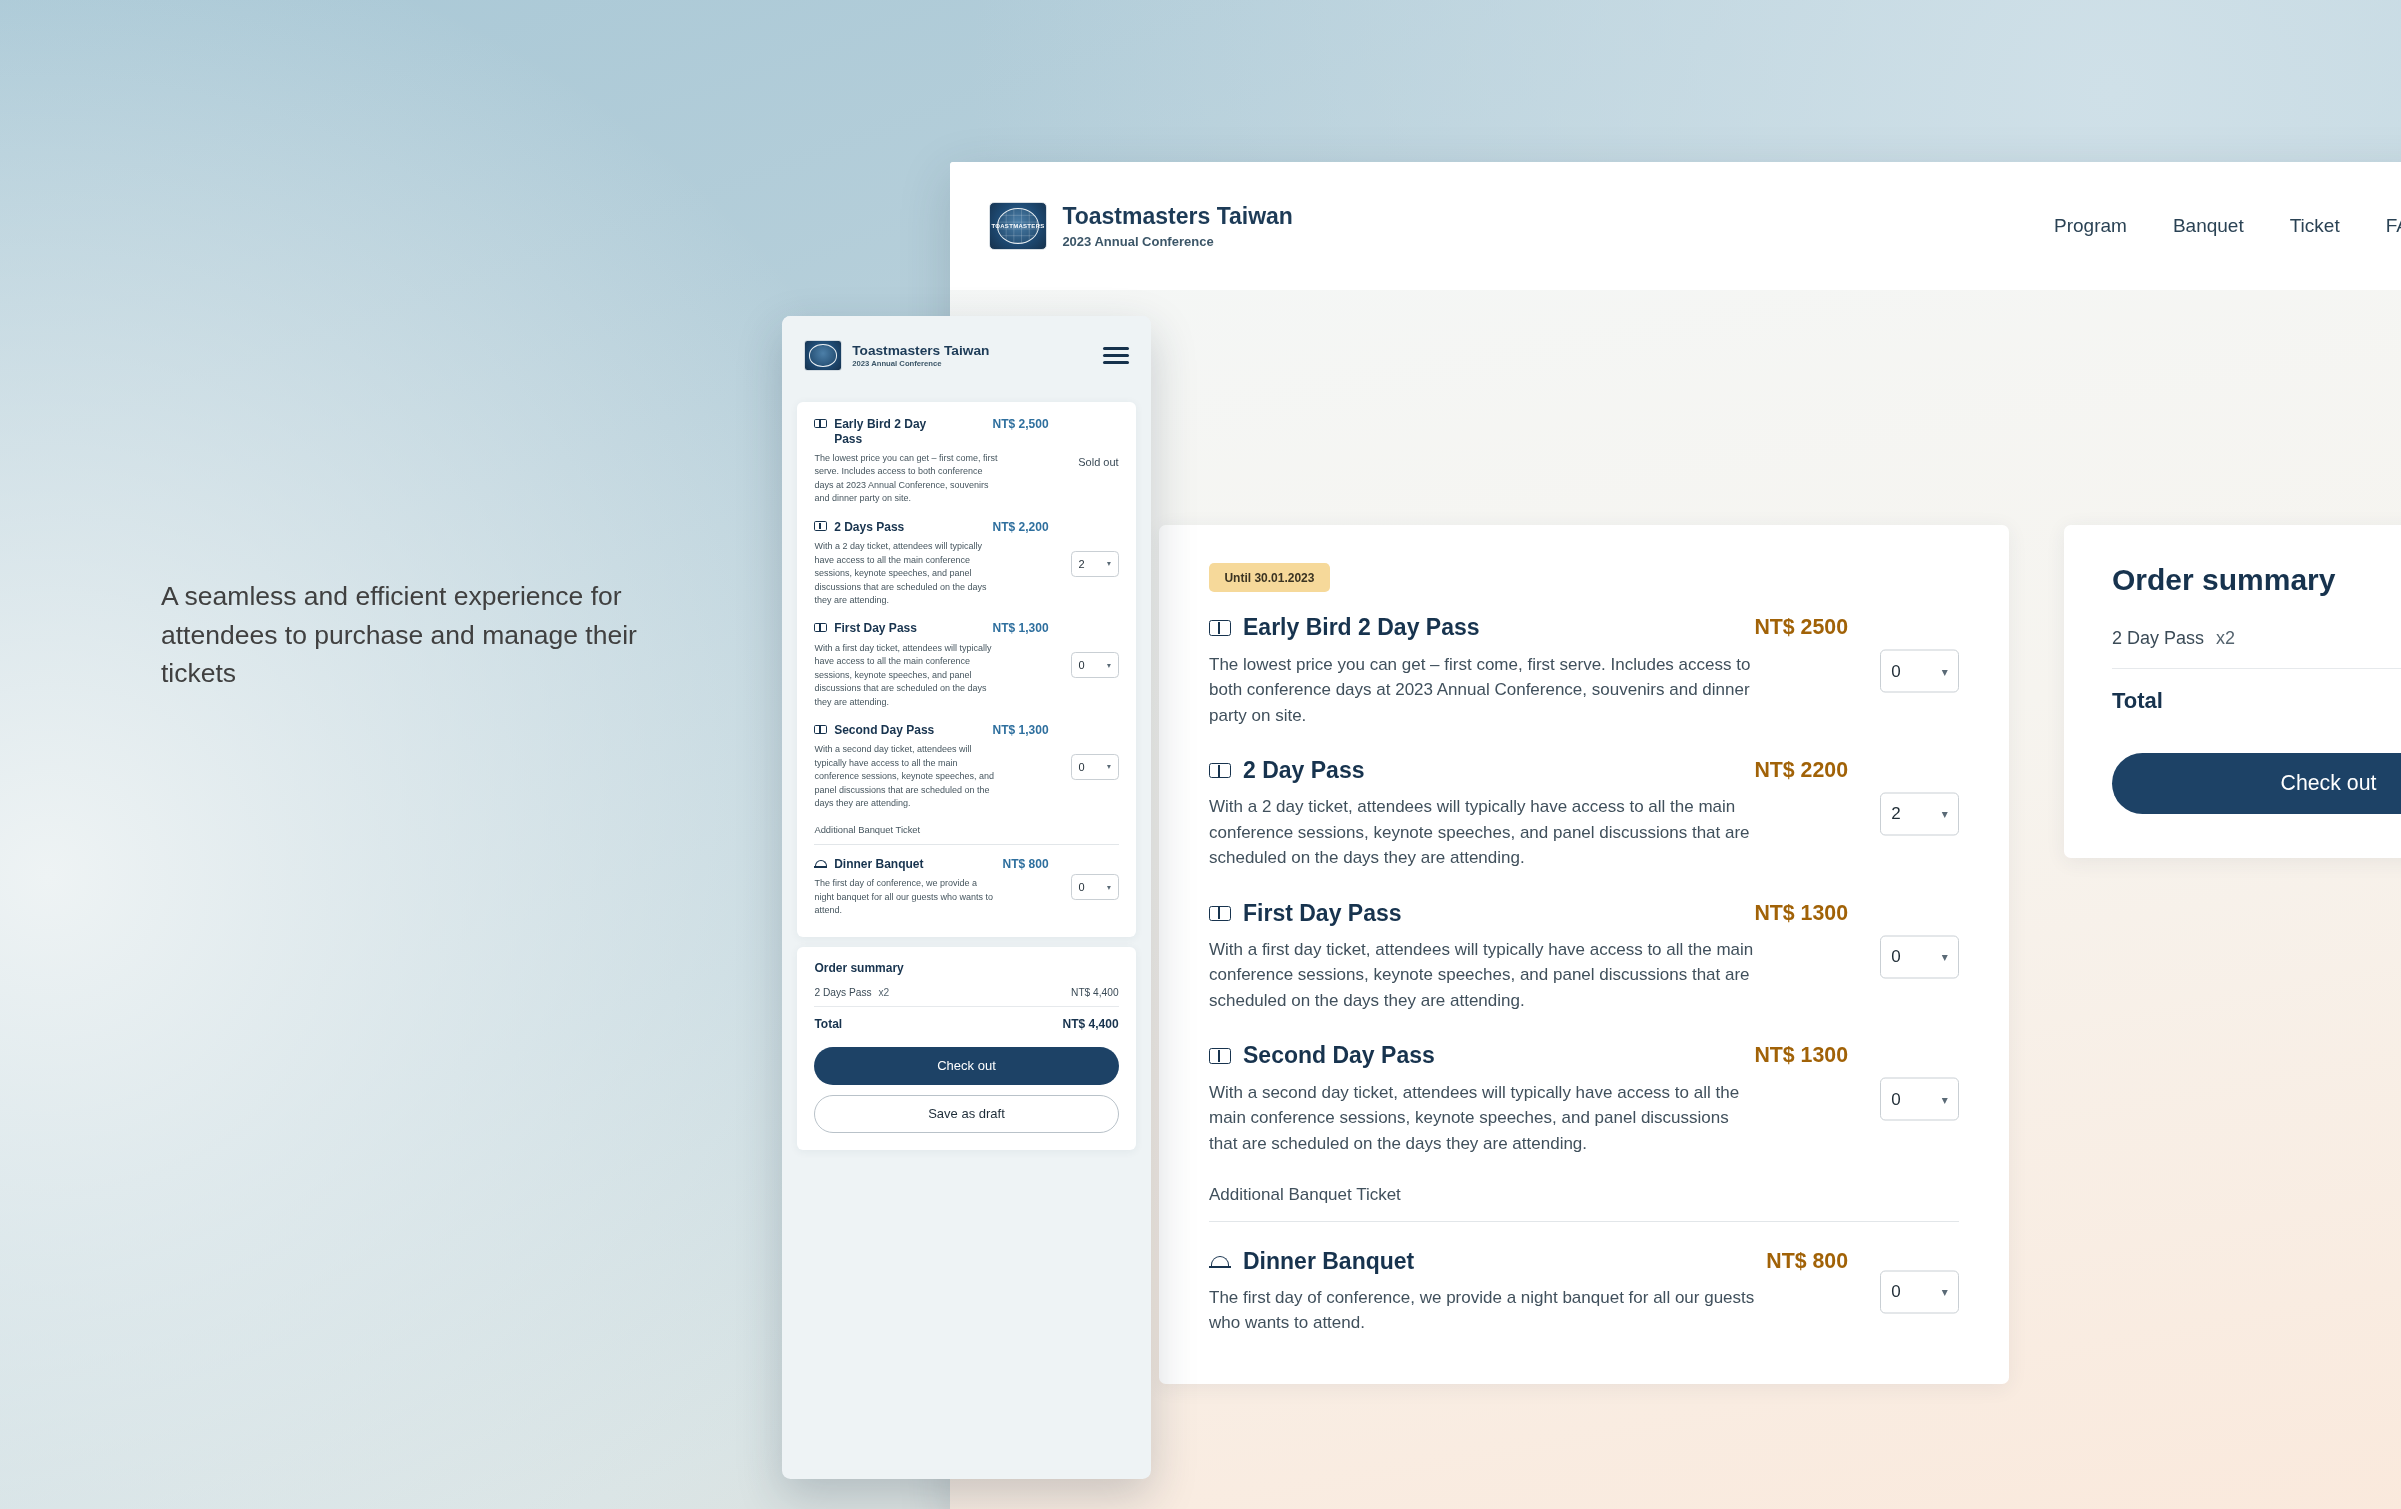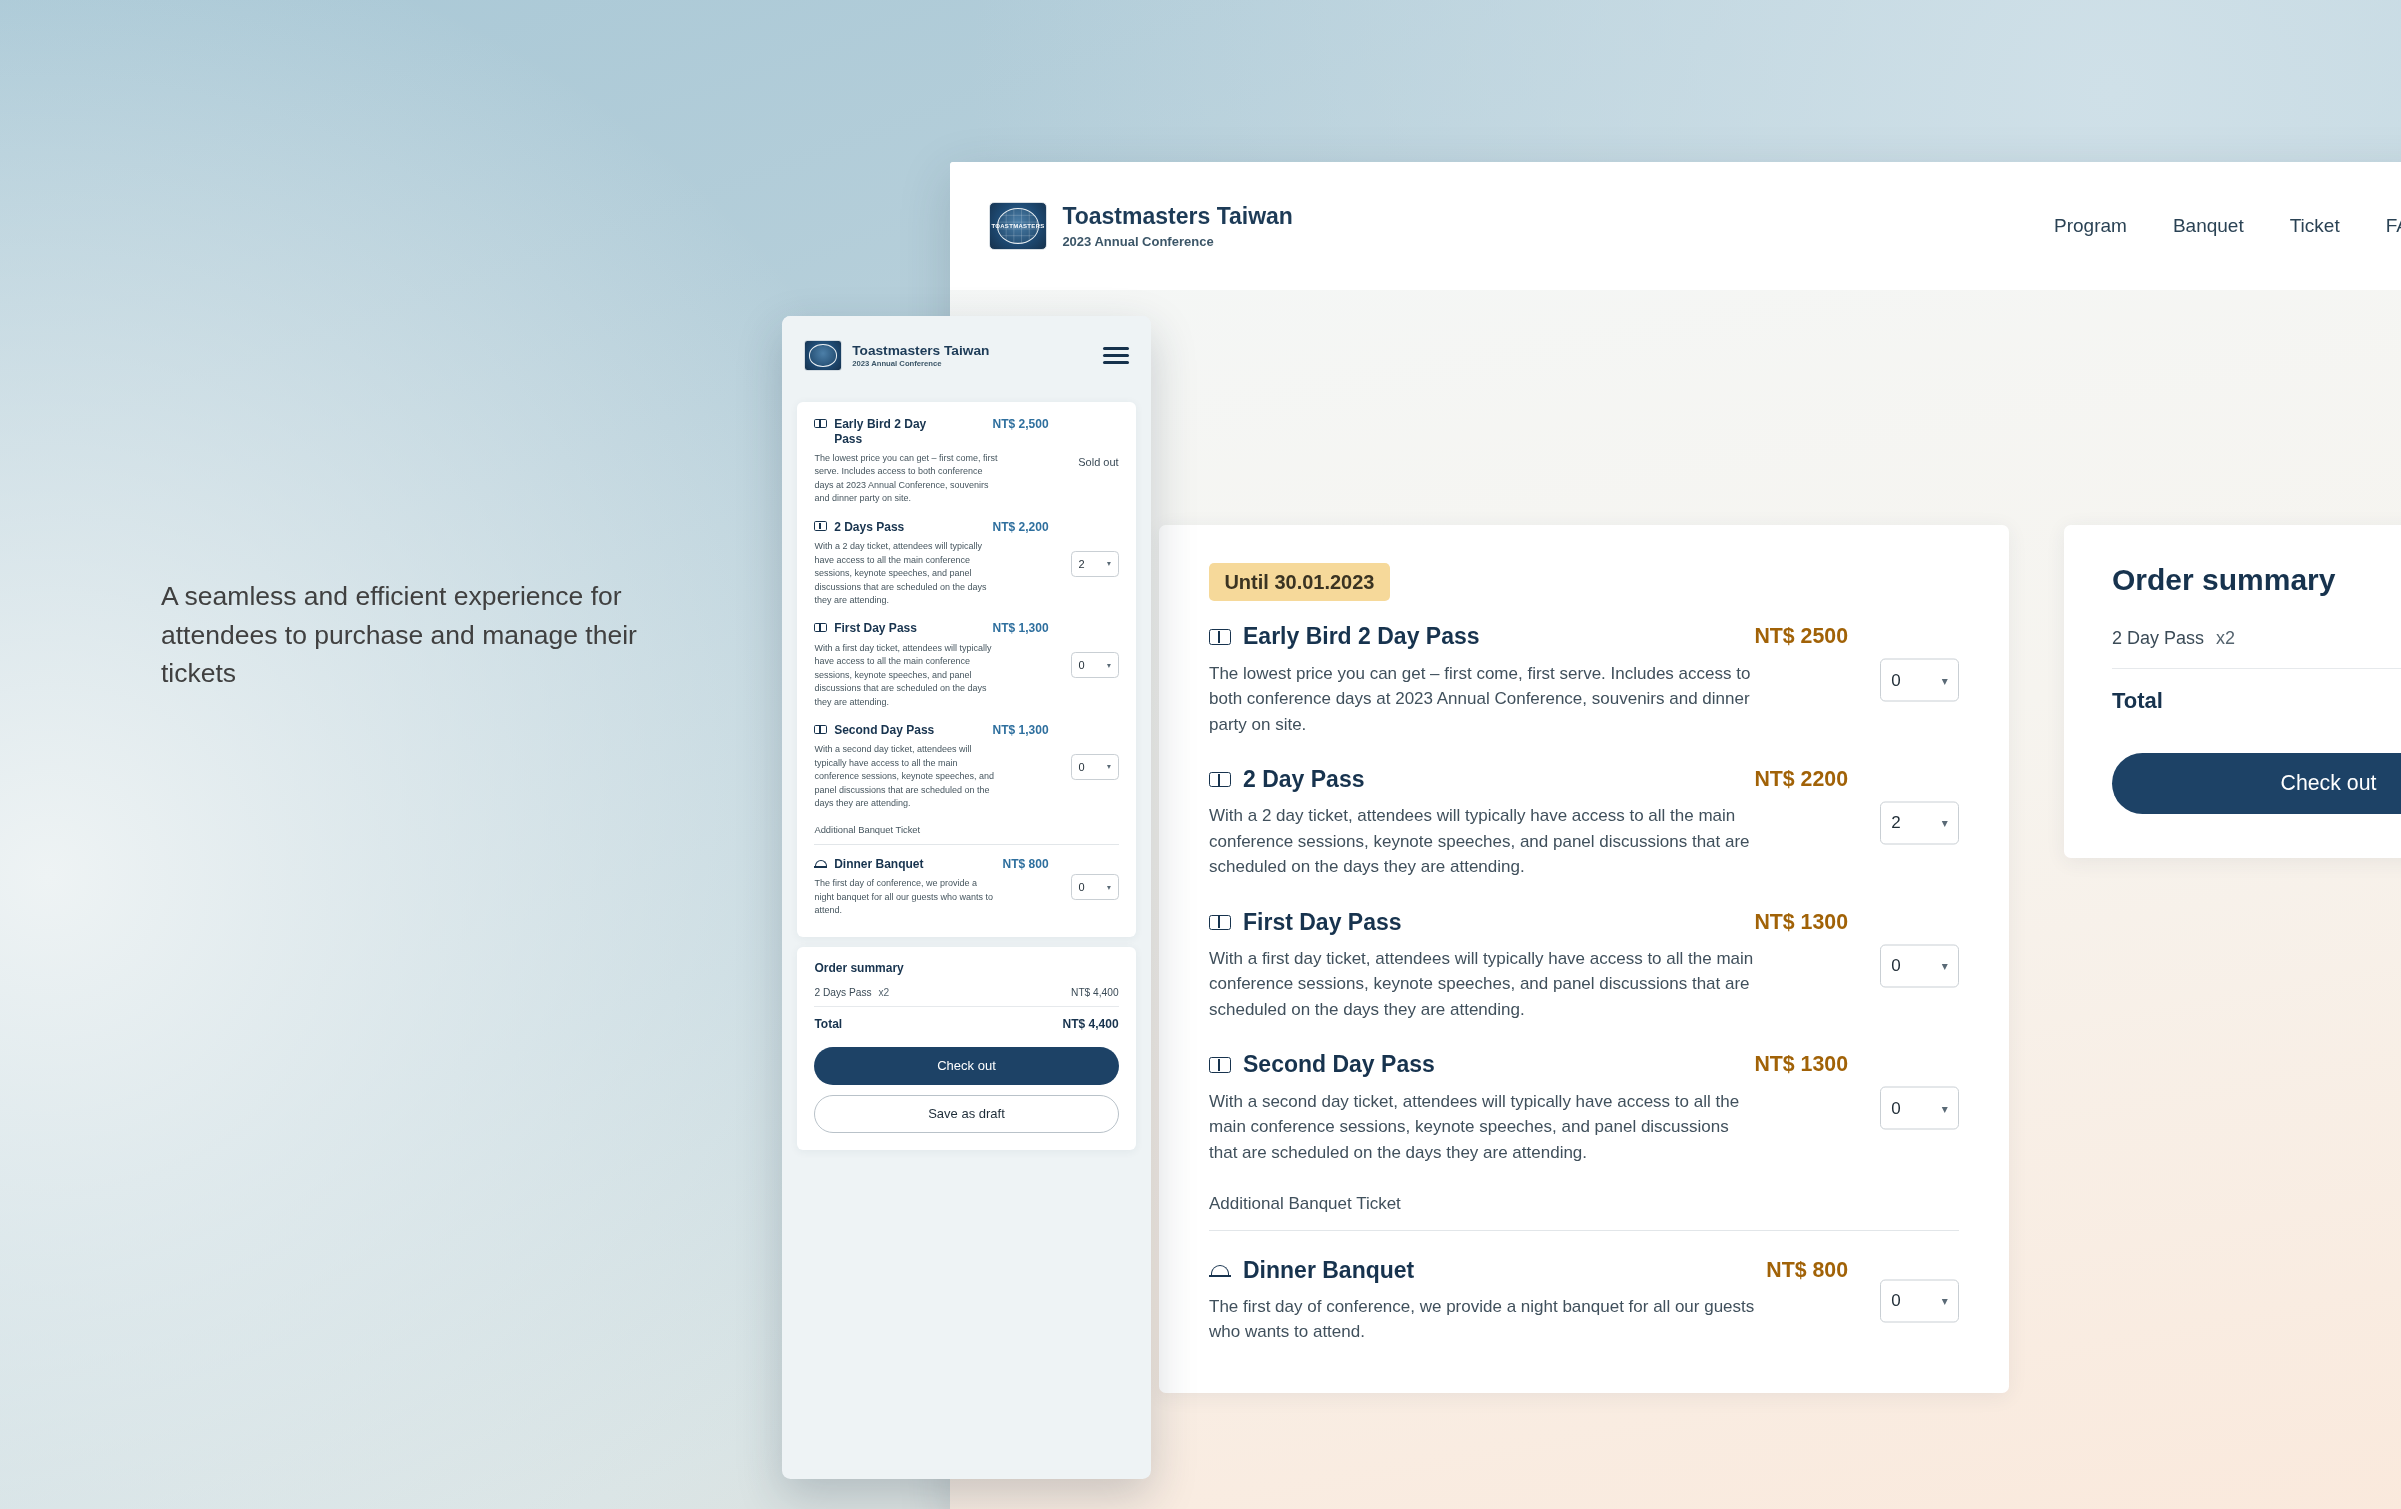--- a/index.html
+++ b/index.html
@@ -113,21 +113,21 @@
     width: 850px;
     background: #fff;
     border-radius: 6.8px;
     padding: 38px 50px 48px 50px;
     box-shadow: 0 3.4px 20.5px rgba(40,60,80,0.07);
   }
   .badge {
     display: inline-block;
     background: #f6d99a;
     color: #3b3422;
-    font-size: 20px;
+    font-size: 12px;
     font-weight: 600;
     padding: 7.7px 15.4px;
     border-radius: 5.1px;
     margin-bottom: 22px;
   }
   .ticket { position: relative; padding-right: 111px; margin-bottom: 29px; }
   .ticket-head { display: flex; align-items: center; gap: 12px; }
   .ticket-name {
     font-size: 23px;
     font-weight: 700;

